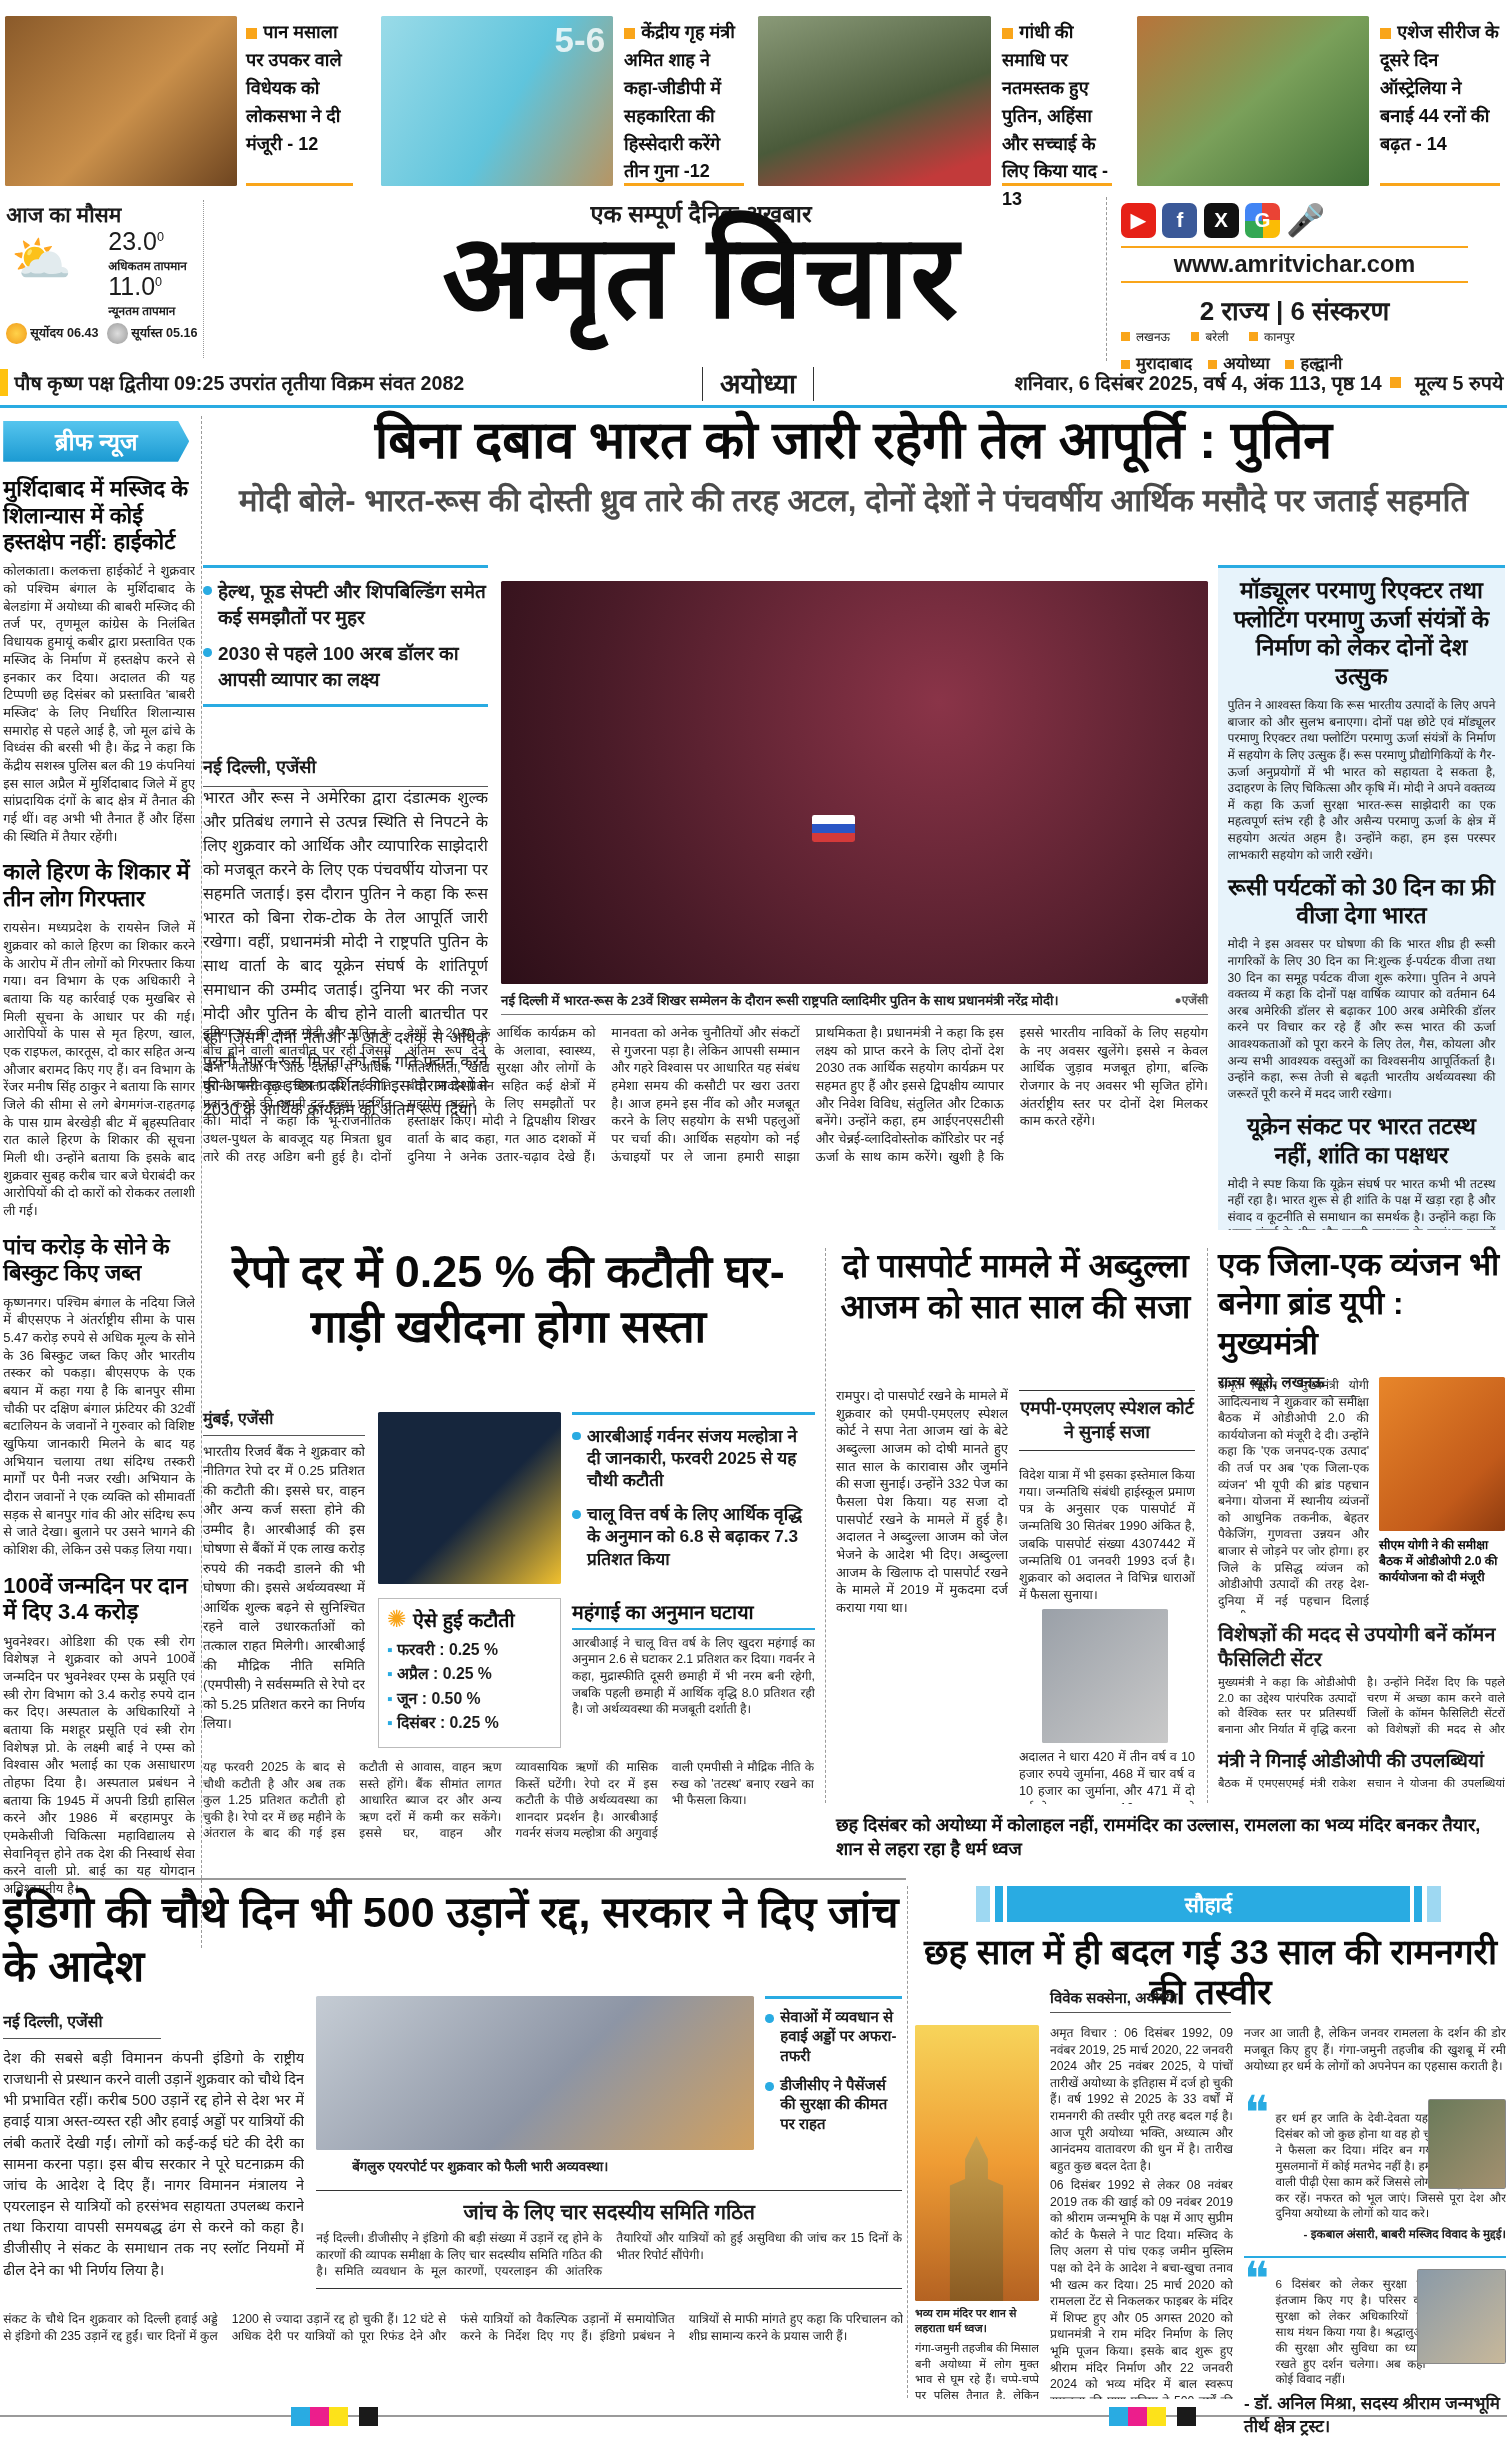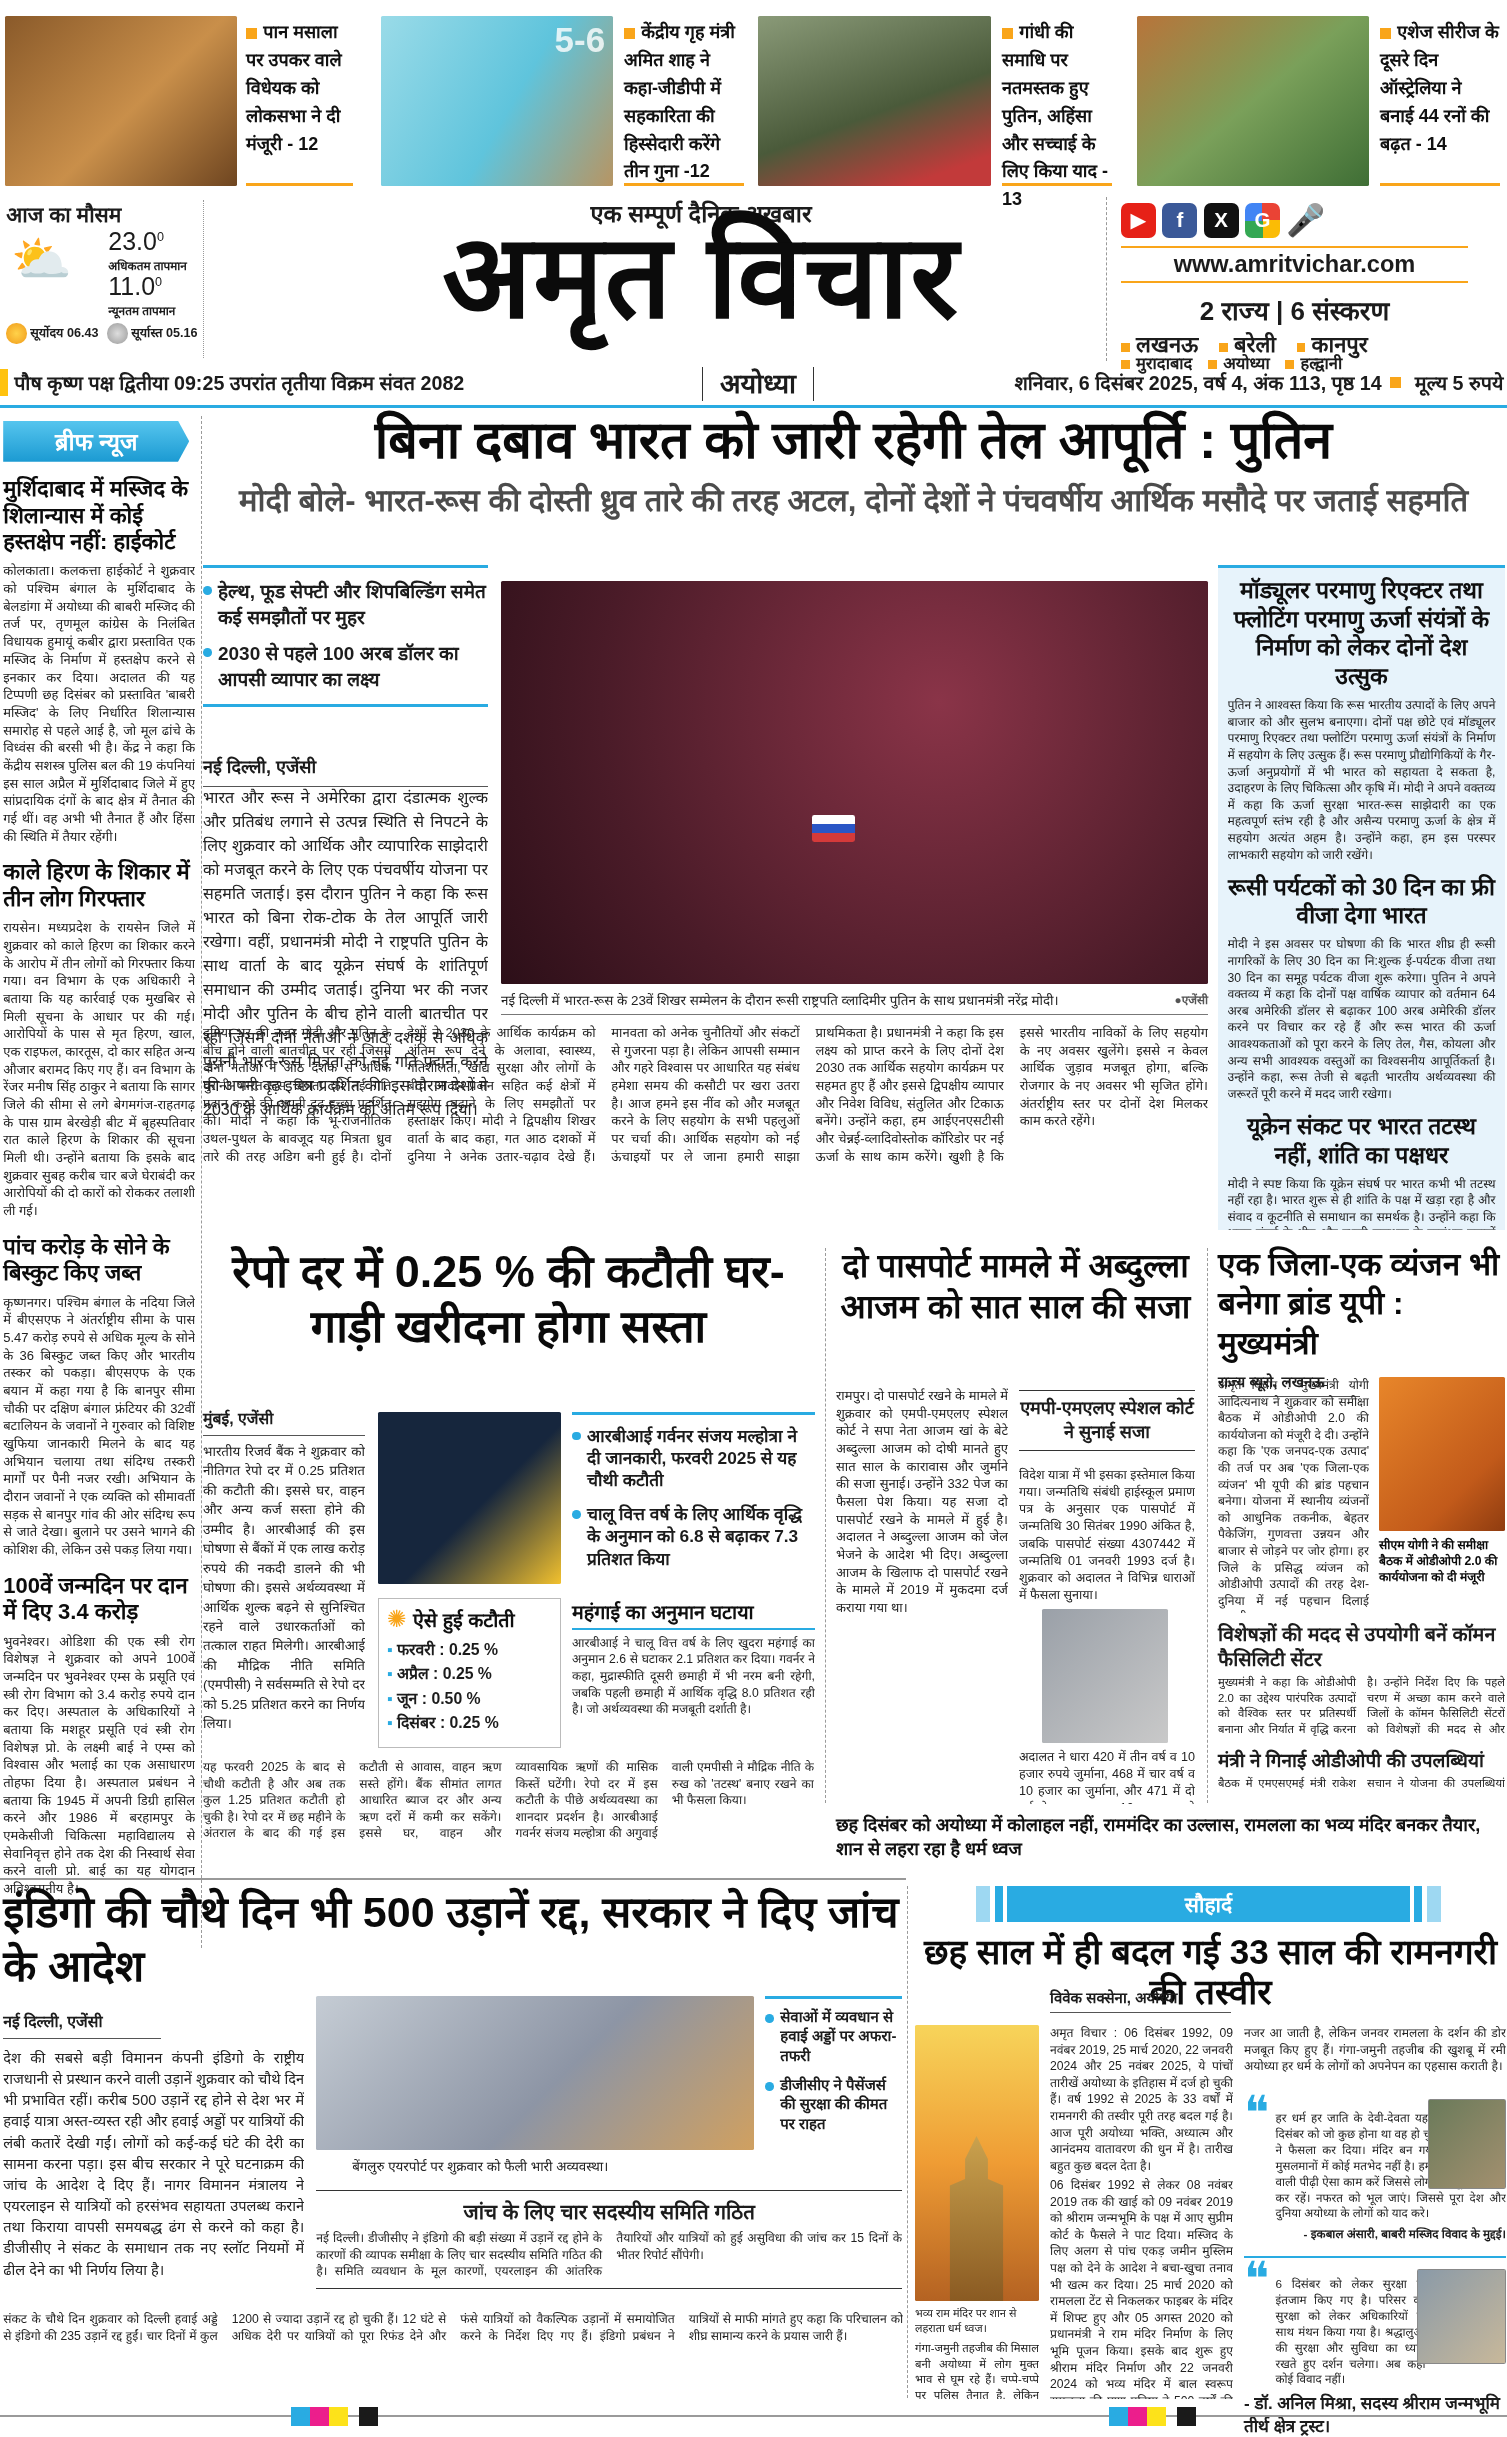--- a/index.html
+++ b/index.html
@@ -7,21 +7,21 @@
         font-family:"Liberation Sans","DejaVu Sans",sans-serif;color:#1c1c1c;overflow:hidden;}
   .abs{position:absolute;}
   .photo{position:absolute;border-radius:1.6px;overflow:hidden;}
   .jt{text-align:justify;}
   .bodytxt{font-size:12.6px;line-height:1.36;color:#222;overflow:hidden;}
   .orange-sq{display:inline-block;width:11px;height:11px;background:#f9a51a;margin-right:6.3px;flex:none;}
   .cy-dot{display:inline-block;width:8.7px;height:8.7px;border-radius:50%;background:#29abe2;margin-right:6.3px;flex:none;margin-top:7px;}
   .topblurb{font-size:18px;font-weight:bold;line-height:1.55;color:#111;}
   .topblurb .underline{position:absolute;left:0;right:0;bottom:0;height:3.2px;background:#f9a51a;}
   .dashv{border-left:1.6px dashed #9a9a9a;}
-  .caption{font-size:13.4px;font-weight:normal;color:#222;}
+  .caption{font-size:13.4px;font-weight:bold;color:#222;}
   .credit{color:#555;font-weight:bold;font-size:11.8px;}
   .panelhead{font-weight:bold;font-size:23px;line-height:1.25;color:#0f0f0f;text-align:center;}
   .boxtitle{font-weight:bold;font-size:19.7px;color:#0f0f0f;}
   .qmark{color:#29abe2;font-size:47px;line-height:0.7;font-family:"DejaVu Serif",serif;}
   .ribbon{background:linear-gradient(180deg,#56c5ee,#1b9ad2);color:#fff;font-weight:bold;font-size:23.6px;
           display:flex;align-items:center;justify-content:center;
           clip-path:polygon(0 0,94% 0,100% 50%,94% 100%,0 100%);}
   .brief-h{font-weight:bold;font-size:22px;line-height:1.22;color:#0c0c0c;margin:14px 0 6.3px 0;}
   .soc{width:35px;height:35px;border-radius:7px;display:inline-flex;align-items:center;justify-content:center;
        color:#fff;font-weight:bold;font-size:20.5px;margin-right:6.3px;}
@@ -81,21 +81,21 @@
     <div class="abs" style="left:1106px;top:0px;width:399px;height:164px;border-left:1.6px dashed #999;padding-left:9.5px;">
       <div class="abs" style="left:14px;top:4.7px;display:flex;align-items:center;">
         <span class="soc" style="background:#e62117;">▶</span>
         <span class="soc" style="background:#3b5998;">f</span>
         <span class="soc" style="background:#111;">X</span>
         <span class="soc" style="background:conic-gradient(#ea4335 0 25%,#fbbc05 0 50%,#34a853 0 75%,#4285f4 0 100%);">G</span>
         <span style="font-size:31.5px;">🎤</span>
       </div>
       <div class="abs" style="left:14px;top:49px;width:347px;text-align:center;font-size:23.6px;font-weight:bold;border-top:2.4px solid #f9a51a;border-bottom:2.4px solid #f9a51a;padding:3.2px 0;">www.amritvichar.com</div>
       <div class="abs" style="left:14px;top:95px;width:347px;text-align:center;font-size:26px;font-weight:bold;">2 राज्य | 6 संस्करण</div>
-      <div class="abs" style="left:14px;top:131px;width:370px;display:flex;gap:20.5px;font-size:22px;font-weight:bold;">
+      <div class="abs" style="left:14px;top:131px;width:370px;display:flex;gap:20.5px;font-size:12px;font-weight:normal;">
         <span><span class="orange-sq" style="width:8.7px;height:8.7px;"></span><span>लखनऊ</span></span>
         <span><span class="orange-sq" style="width:8.7px;height:8.7px;"></span><span>बरेली</span></span>
         <span><span class="orange-sq" style="width:8.7px;height:8.7px;"></span><span>कानपुर</span></span>
       </div>
       <div class="abs" style="left:14px;top:154px;width:370px;display:flex;gap:15.8px;font-size:16.5px;font-weight:bold;">
         <span><span class="orange-sq" style="width:8.7px;height:8.7px;"></span><span>मुरादाबाद</span></span>
         <span><span class="orange-sq" style="width:8.7px;height:8.7px;"></span><span>अयोध्या</span></span>
         <span><span class="orange-sq" style="width:8.7px;height:8.7px;"></span><span>हल्द्वानी</span></span>
       </div>
     </div>

